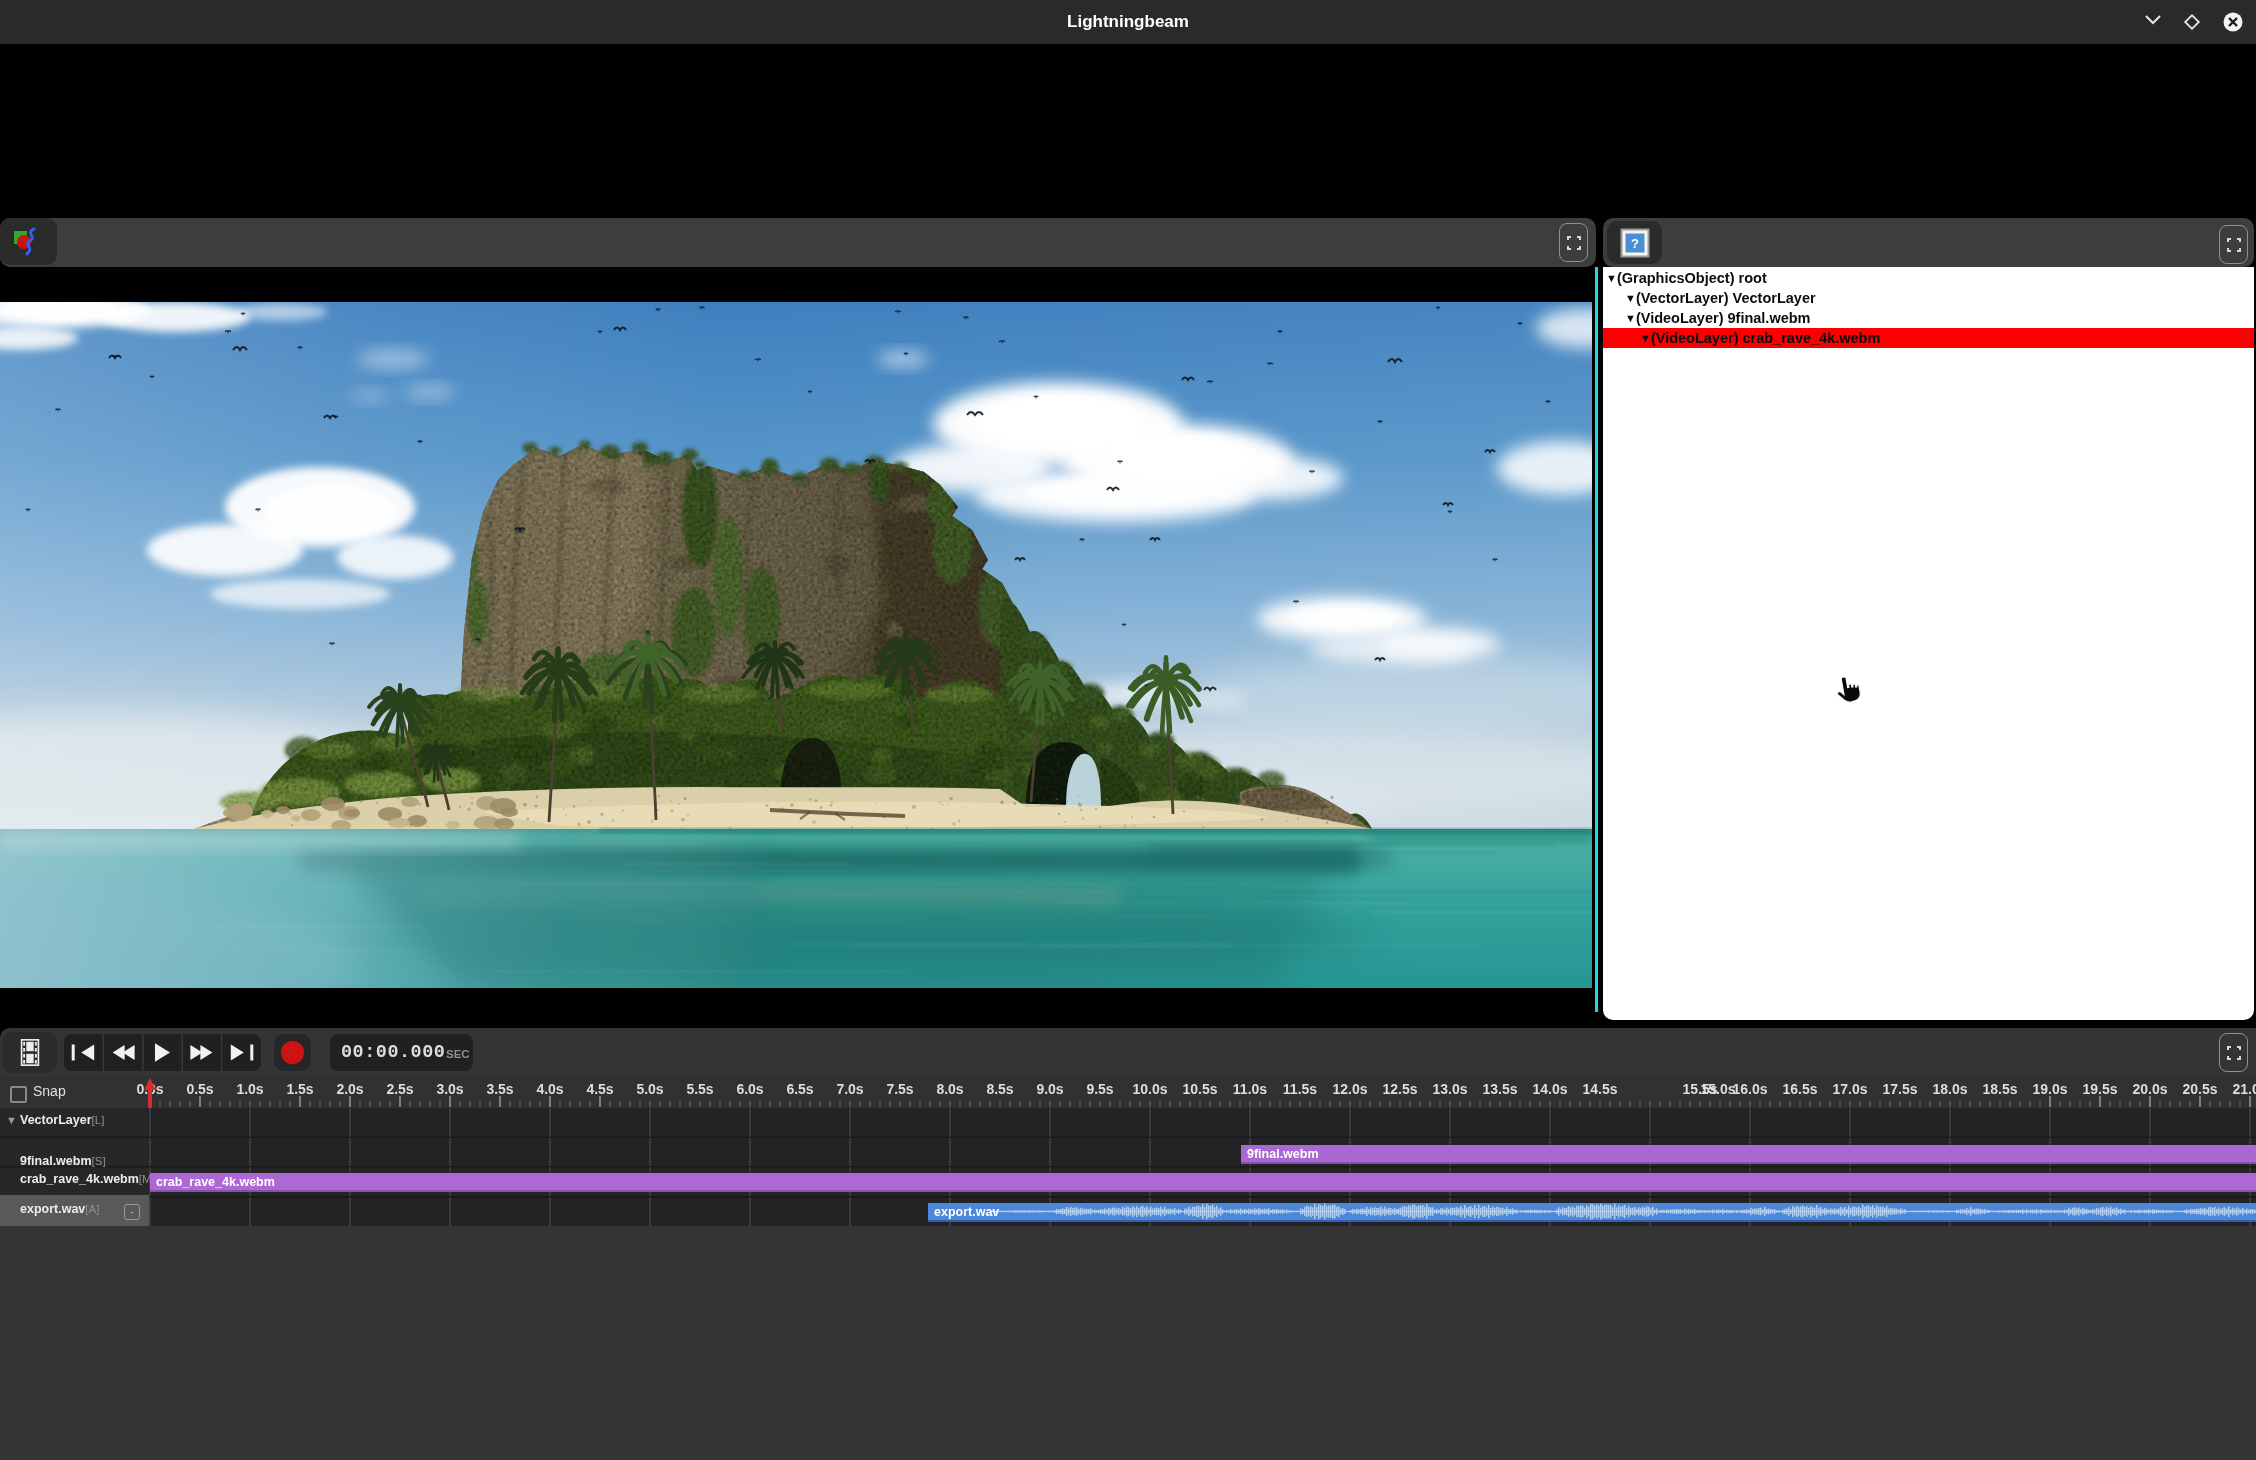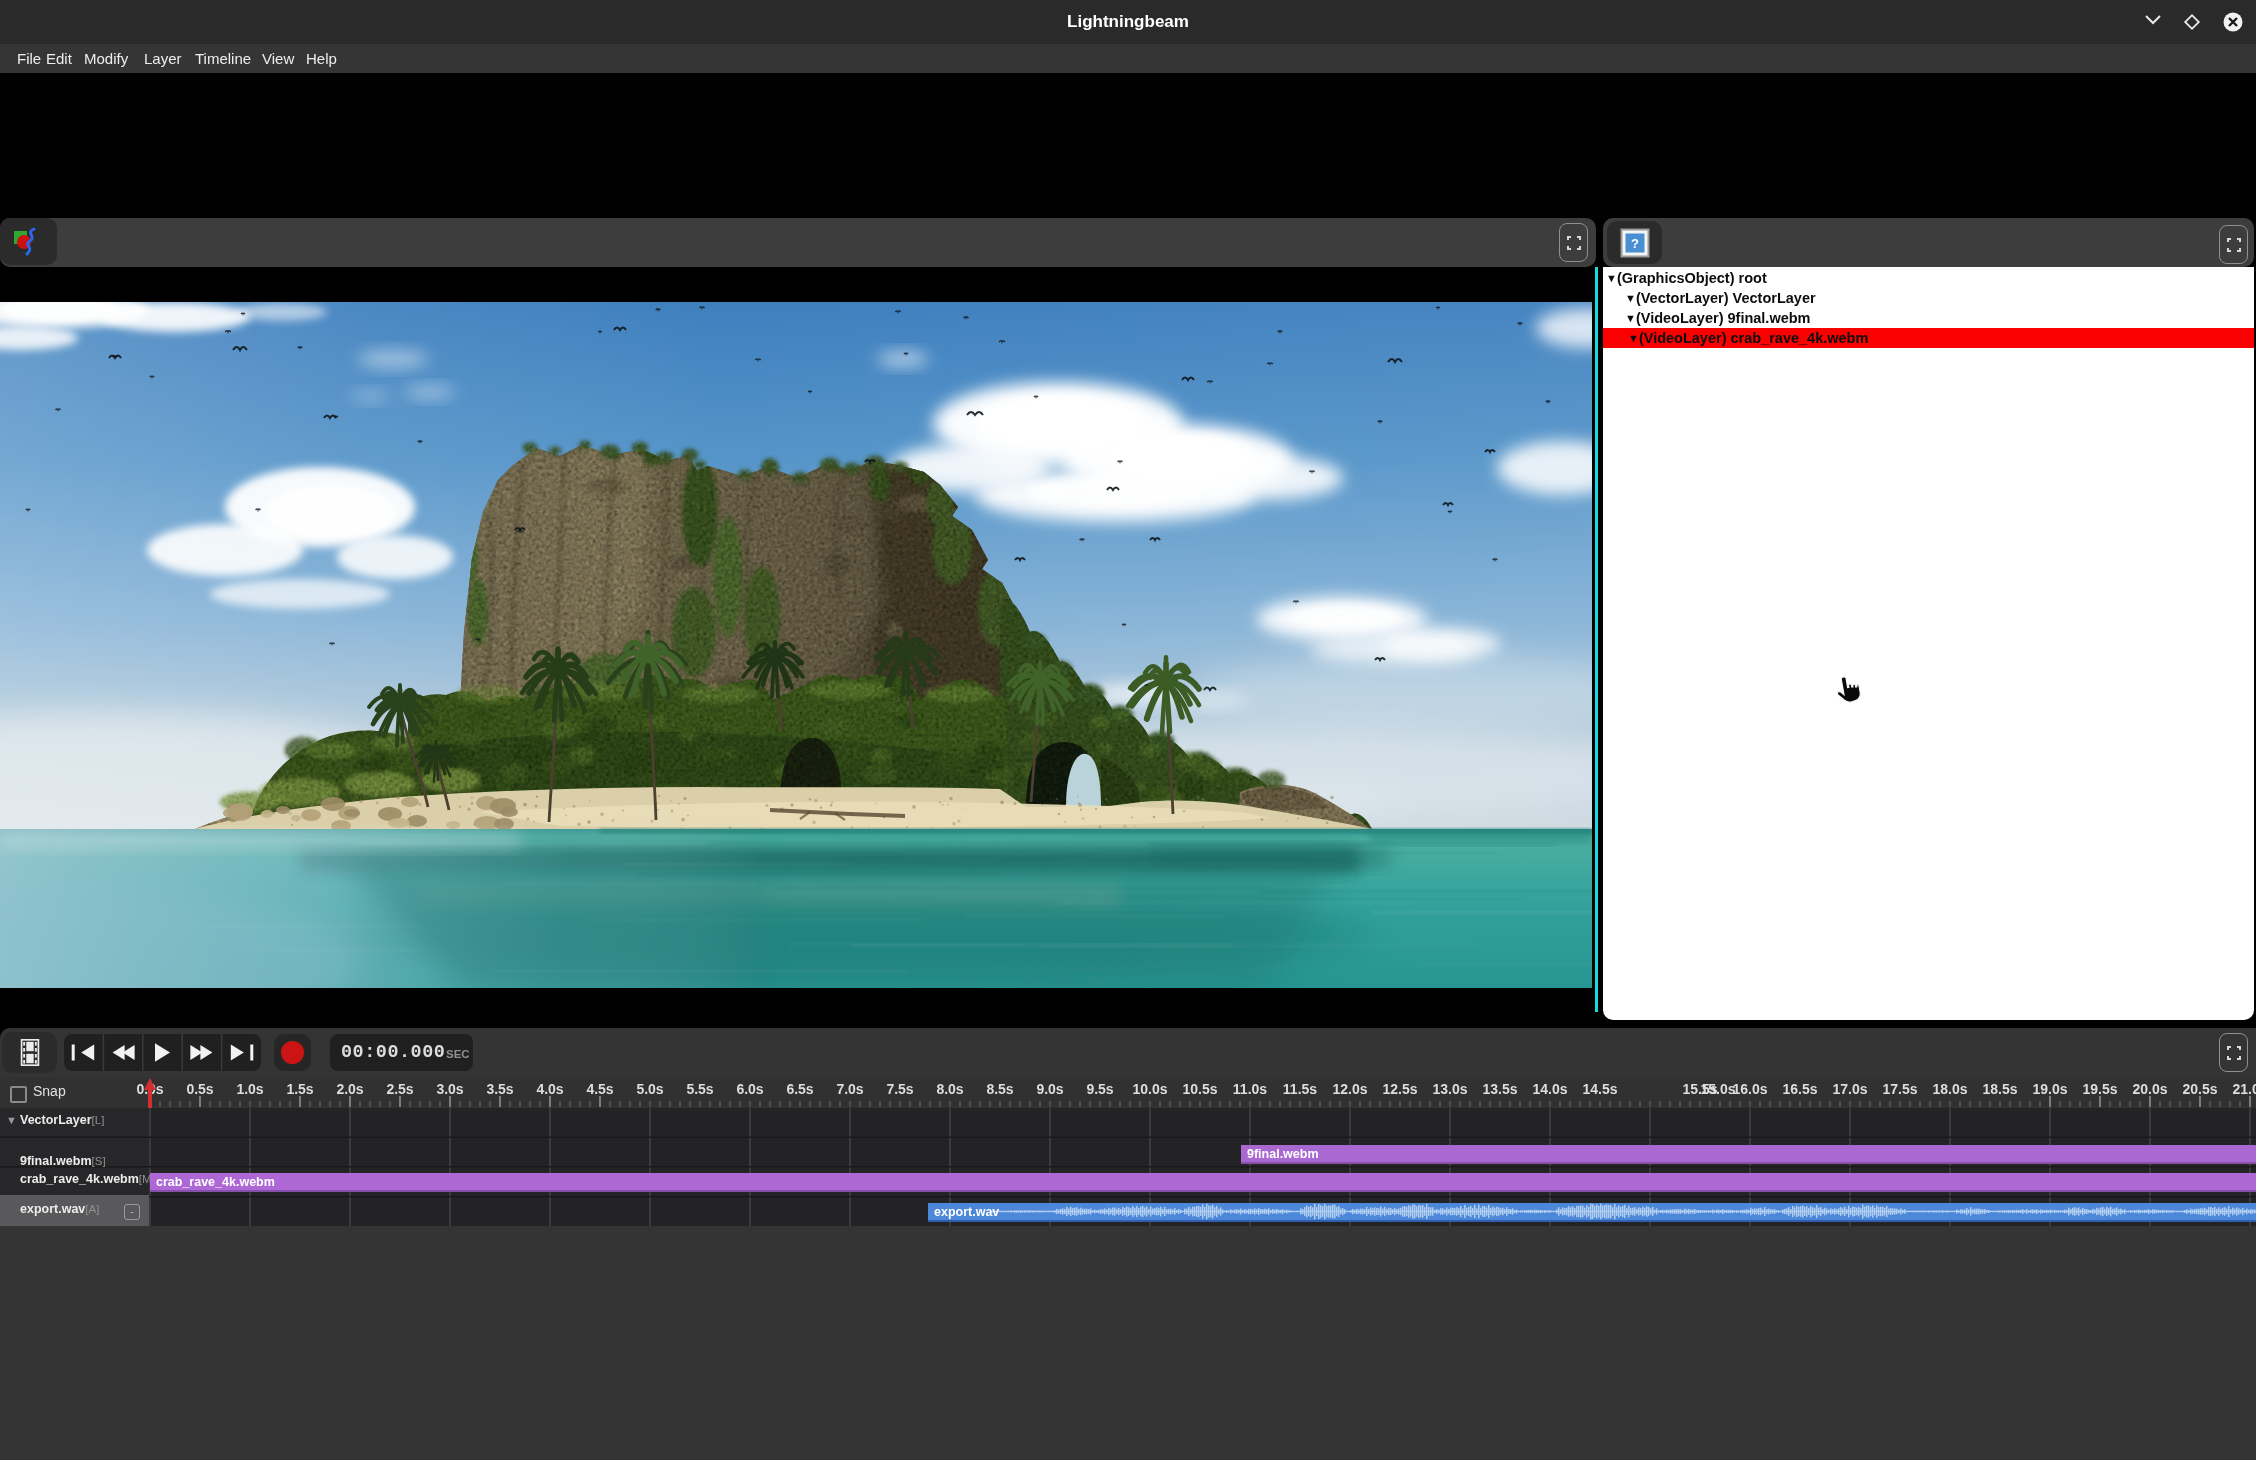--- a/index.html
+++ b/index.html
@@ -54,29 +54,20 @@
     </svg>
     <svg class="abs" style="left:2183px;top:13px" width="18" height="18" viewBox="0 0 18 18">
       <rect x="4.2" y="4.2" width="9.6" height="9.6" transform="rotate(45 9 9)" stroke="#e8e8e8" stroke-width="1.8" fill="none"></rect>
     </svg>
     <svg class="abs" style="left:2223px;top:12px" width="20" height="20" viewBox="0 0 20 20">
       <circle cx="10" cy="10" r="9.5" fill="#f2f2f2"></circle>
       <path d="M6 6 L14 14 M14 6 L6 14" stroke="#1a1a1a" stroke-width="2.4"></path>
     </svg>
   </div>
 
-  <div class="abs" id="menubar">
-      <span style="left:17px">File</span>
-      <span style="left:46px">Edit</span>
-      <span style="left:84px">Modify</span>
-      <span style="left:144px">Layer</span>
-      <span style="left:195px">Timeline</span>
-      <span style="left:262px">View</span>
-      <span style="left:306px">Help</span>
-    </div>
 
 
   <div class="abs panel" id="stagehead">
     <div class="tile" style="left:0;top:0;width:57px;height:47px;">
       <svg style="position:absolute;left:13px;top:9px" width="30" height="30" viewBox="0 0 30 30">
         <rect x="1" y="4" width="13" height="13" fill="#2fa82f"></rect>
         <circle cx="11" cy="15" r="7" fill="#cc1111"></circle>
         <path d="M21 2 C12 6 24 10 17 14 C10 18 22 20 14 27" stroke="#2b66f0" stroke-width="3" fill="none" stroke-linecap="round"></path>
       </svg>
     </div>
@@ -835,21 +826,21 @@
     <div class="expbtn" style="left:616px;top:7px;">
       <svg width="14" height="14" viewBox="0 0 14 14">
         <path d="M1 4 L1 1 L4 1 M10 1 L13 1 L13 4 M13 10 L13 13 L10 13 M4 13 L1 13 L1 10" stroke="#d8d8d8" stroke-width="2" fill="none"></path>
       </svg>
     </div>
   </div>
   <div class="abs" id="treebody">
     <div class="trow" style="top:1px;"><span style="padding-left:3px"><span class="tri">▼</span>(GraphicsObject) root</span></div>
     <div class="trow" style="top:21px;"><span style="padding-left:22px"><span class="tri">▼</span>(VectorLayer) VectorLayer</span></div>
     <div class="trow" style="top:41px;"><span style="padding-left:22px"><span class="tri">▼</span>(VideoLayer) 9final.webm</span></div>
-    <div class="trow" id="redrow" style="top:61px;"><span style="padding-left:25px"><span class="tri">▼</span>(VideoLayer) crab_rave_4k.webm</span></div>
+    <div class="trow" id="redrow" style="top:61px;"><span style="padding-left:37px"><span class="tri">▼</span>(VideoLayer) crab_rave_4k.webm</span></div>
     </div>
 
   <svg class="abs" style="left:1832px;top:674px" width="33" height="37" viewBox="0 0 33 37">
     <g transform="rotate(-10 15 16) scale(1.22)">
     <path d="M9.2 3.2 C9.2 1.7 13.2 1.7 13.2 3.2 L13.2 11.2 L14.2 11.2 L14.2 9.6 C14.2 8.3 16.6 8.3 16.6 9.6 L16.6 11.4 L17.6 11.4 L17.6 10.2 C17.6 9 19.8 9 19.8 10.2 L19.8 12 L20.7 12 L20.7 11.2 C20.7 10.1 22.6 10.1 22.6 11.3 L22.6 16.6 C22.6 20 20.6 22.5 17.2 23 L14.2 23.4 C12 23.6 10.2 22.7 8.8 21.1 L4.4 15.8 C3.5 14.8 4.2 13.4 5.4 13.3 C6.1 13.2 6.8 13.5 7.3 14.1 L9.2 16.4 Z" fill="#0a0a0a" stroke="#f8f8f8" stroke-width="1"></path>
     </g>
   </svg>
 
   <div class="abs" id="tlpanel">
 

